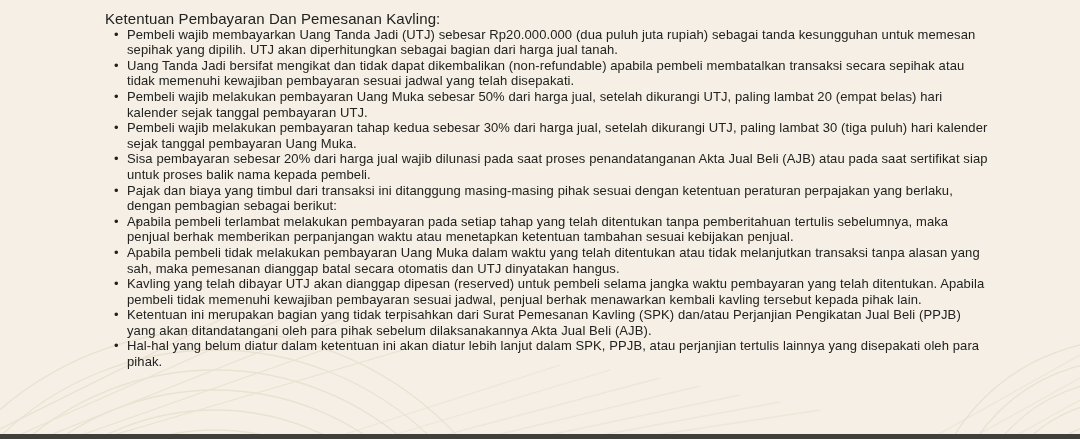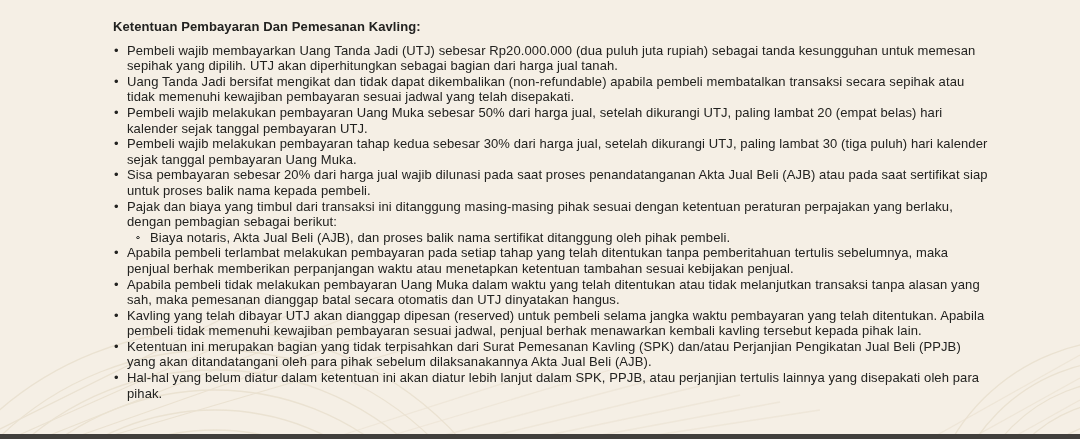--- a/index.html
+++ b/index.html
@@ -36,23 +36,23 @@
     position: absolute;
     left: 105px;
     top: 11px;
     width: 884px;
     z-index: 1;
     font-size: 13px;
     line-height: 15.6px;
     letter-spacing: 0.1px;
   }
   .doc-title {
-    font-size: 13px;
-    font-weight: 700;
-    margin: 8px;
+    font-size: 15px;
+    font-weight: 400;
+    margin: 0;
   }
   ul.bullet-list {
     list-style: none;
     margin: 0;
     padding: 0 0 0 22px;
   }
   ul.bullet-list > li {
     position: relative;
     margin: 0;
   }
@@ -151,21 +151,20 @@
       <span>Pajak dan biaya yang timbul dari transaksi ini ditanggung masing-masing pihak sesuai dengan ketentuan peraturan perpajakan yang berlaku, dengan pembagian sebagai berikut:</span>
       <ul class="sub-list">
         <li>
           <span class="marker">◦</span>
         </li>
         <li>
           <span class="marker">◦</span>
         </li>
         <li>
           <span class="marker">◦</span>
-          <span>Biaya notaris, Akta Jual Beli (AJB), dan proses balik nama sertifikat ditanggung oleh pihak pembeli.</span>
         </li>
       </ul>
     </li>
     <li>
       <span class="marker">•</span>
       <span>Apabila pembeli terlambat melakukan pembayaran pada setiap tahap yang telah ditentukan tanpa pemberitahuan tertulis sebelumnya, maka penjual berhak memberikan perpanjangan waktu atau menetapkan ketentuan tambahan sesuai kebijakan penjual.</span>
     </li>
     <li>
       <span class="marker">•</span>
       <span>Apabila pembeli tidak melakukan pembayaran Uang Muka dalam waktu yang telah ditentukan atau tidak melanjutkan transaksi tanpa alasan yang sah, maka pemesanan dianggap batal secara otomatis dan UTJ dinyatakan hangus.</span>

